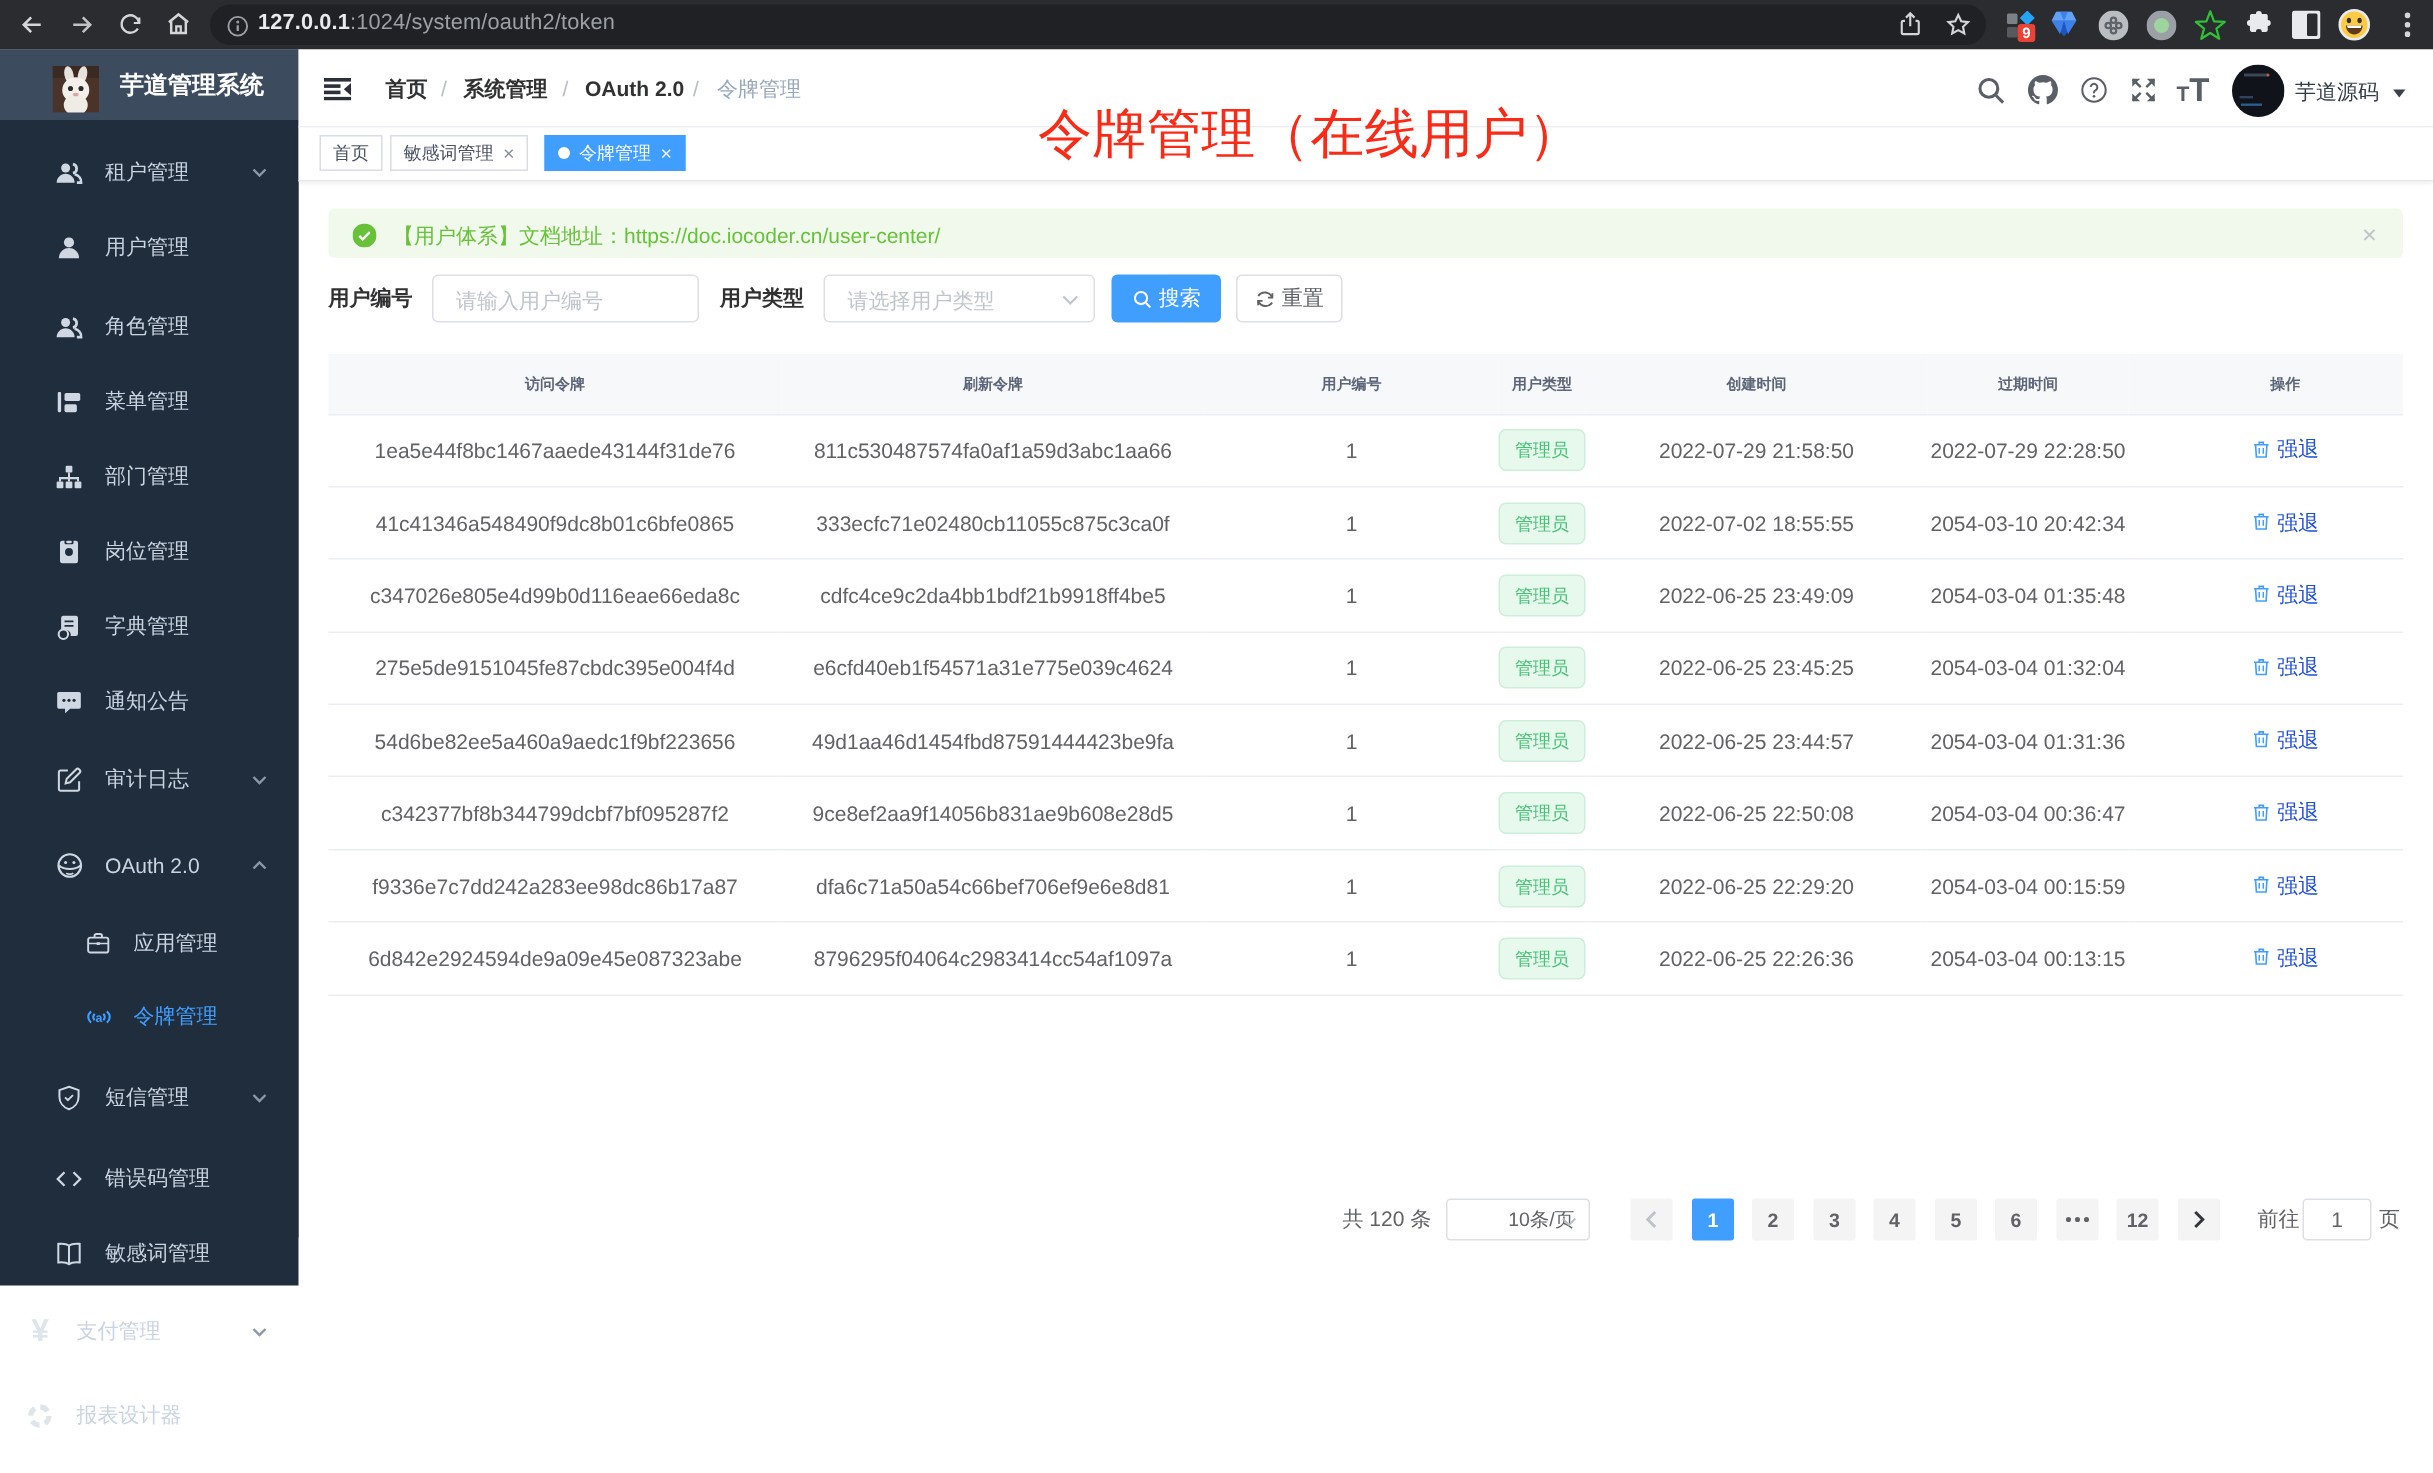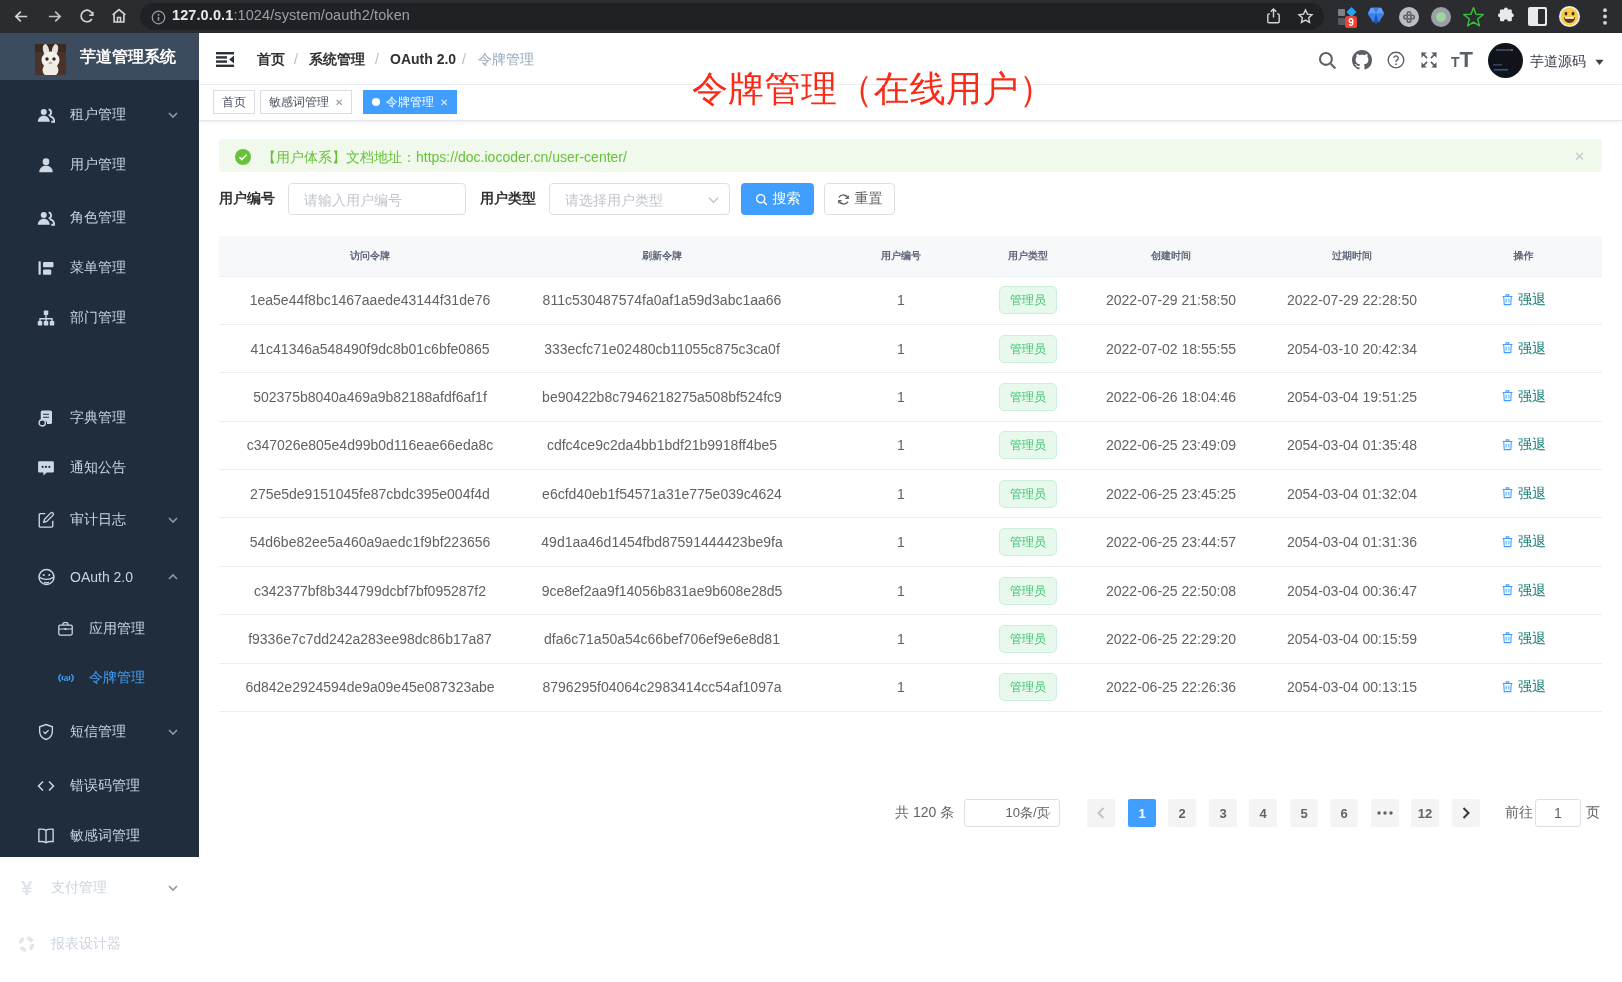--- a/index.html
+++ b/index.html
@@ -56,21 +56,21 @@
   #btnsearch { left:741px; width:73px; background:#409eff; color:#fff; }
   #btnreset { left:824px; width:71px; background:#fff; border:1px solid #dcdfe6; color:#606266; }
 
   
   #tbl { position:absolute; left:219px; top:236px; width:1383px; }
   #tbl table { border-collapse:collapse; width:1383px; table-layout:fixed; }
   #tbl th { height:40px; background:#f7f8fa; font-size:10px; font-weight:700; color:#5d6679; border-bottom:1px solid #ebeef5; text-align:center; }
   #tbl td:last-child, #tbl th:last-child { padding-left:26px; }
   #tbl td { height:48.4px; font-size:14px; color:#606266; border-bottom:1px solid #ebeef5; text-align:center; white-space:nowrap; }
   .gtag { display:inline-block; height:28px; line-height:26px; padding:0 10px; background:#e7f8ed; border:1px solid #cdeeda; border-radius:5px; color:#43c373; font-size:12px; vertical-align:middle; }
-  .kick { color:#0f766e; }
+  .kick { color:#1d4ed8; }
 
   
   #pager { position:absolute; left:0; top:799px; width:1622px; height:28px; font-size:14px; color:#606266; }
   .pp { position:absolute; top:0; height:28px; display:flex; align-items:center; justify-content:center; }
   .pbtn { width:28px; border-radius:2px; background:#f4f4f5; color:#606266; font-size:13px; font-weight:700; }
   .pbtn.on { background:#409eff; color:#fff; }
 </style>
 </head>
 <body>
 
@@ -208,20 +208,28 @@
     </div>
     <div class="mi" style="top:213px;">
       <svg class="ic" width="18" height="18" viewBox="0 0 24 24" fill="#cfd8e2">
           <rect x="9" y="2" width="6" height="6" rx="1"></rect>
           <rect x="1" y="16" width="6" height="6" rx="1"></rect>
           <rect x="9" y="16" width="6" height="6" rx="1"></rect>
           <rect x="17" y="16" width="6" height="6" rx="1"></rect>
           <path d="M12 8v5M4 16v-3h16v3M12 11v5" fill="none" stroke="#cfd8e2" stroke-width="1.8"></path>
         </svg>
       <span class="txt">部门管理</span>
+    </div>
+    <div class="mi" style="top:263px;">
+      <svg class="ic" width="18" height="18" viewBox="0 0 24 24" fill="#cfd8e2">
+          <path d="M6 2h12a2 2 0 0 1 2 2v16a2 2 0 0 1-2 2H6a2 2 0 0 1-2-2V4a2 2 0 0 1 2-2zm6 13.5a3.5 3.5 0 0 0 0-7 3.5 3.5 0 0 0 0 7z" fill-rule="evenodd"></path>
+          <rect x="8" y="1" width="8" height="4" rx="1" fill="#202d3c"></rect>
+          <rect x="9.5" y="2" width="5" height="2.2" rx="1" fill="#cfd8e2"></rect>
+        </svg>
+      <span class="txt">岗位管理</span>
     </div>
     <div class="mi" style="top:313px;">
       <svg class="ic" width="18" height="18" viewBox="0 0 24 24" fill="#cfd8e2">
           <path d="M5 2h13a2 2 0 0 1 2 2v14a2 2 0 0 1-2 2h-4.5a5 5 0 0 0-8.5-4.2V4a2 2 0 0 1 2-2z"></path>
           <path d="M8 7h8M8 11h8" stroke="#202d3c" stroke-width="1.6"></path>
           <circle cx="7" cy="18.5" r="4.2" fill="none" stroke="#cfd8e2" stroke-width="1.8"></circle>
           <path d="M7 16.8v1.9l1.4 1" fill="none" stroke="#202d3c" stroke-width="1.4"></path>
         </svg>
       <span class="txt">字典管理</span>
     </div>
@@ -434,32 +442,20 @@
           <td>1</td>
           <td><span class="gtag">管理员</span></td>
           <td>2022-07-02 18:55:55</td>
           <td>2054-03-10 20:42:34</td>
           <td><span class="kick"><svg width="13" height="13" viewBox="0 0 24 24" fill="none" stroke="#409eff" stroke-width="2" style="display:inline-block; vertical-align:-1.5px; margin-right:4px;">
                 <path d="M3 6.5h18M9.5 6V3.5h5V6M5 6.5l1 15h12l1-15"></path>
                 <path d="M9.5 10.5v7M14.5 10.5v7" stroke-width="1.8"></path>
               </svg>强退</span></td>
         </tr>
 <tr>
-          <td>502375b8040a469a9b82188afdf6af1f</td>
-          <td>be90422b8c7946218275a508bf524fc9</td>
-          <td>1</td>
-          <td><span class="gtag">管理员</span></td>
-          <td>2022-06-26 18:04:46</td>
-          <td>2054-03-04 19:51:25</td>
-          <td><span class="kick"><svg width="13" height="13" viewBox="0 0 24 24" fill="none" stroke="#409eff" stroke-width="2" style="display:inline-block; vertical-align:-1.5px; margin-right:4px;">
-                <path d="M3 6.5h18M9.5 6V3.5h5V6M5 6.5l1 15h12l1-15"></path>
-                <path d="M9.5 10.5v7M14.5 10.5v7" stroke-width="1.8"></path>
-              </svg>强退</span></td>
-        </tr>
-<tr>
           <td>c347026e805e4d99b0d116eae66eda8c</td>
           <td>cdfc4ce9c2da4bb1bdf21b9918ff4be5</td>
           <td>1</td>
           <td><span class="gtag">管理员</span></td>
           <td>2022-06-25 23:49:09</td>
           <td>2054-03-04 01:35:48</td>
           <td><span class="kick"><svg width="13" height="13" viewBox="0 0 24 24" fill="none" stroke="#409eff" stroke-width="2" style="display:inline-block; vertical-align:-1.5px; margin-right:4px;">
                 <path d="M3 6.5h18M9.5 6V3.5h5V6M5 6.5l1 15h12l1-15"></path>
                 <path d="M9.5 10.5v7M14.5 10.5v7" stroke-width="1.8"></path>
               </svg>强退</span></td>

